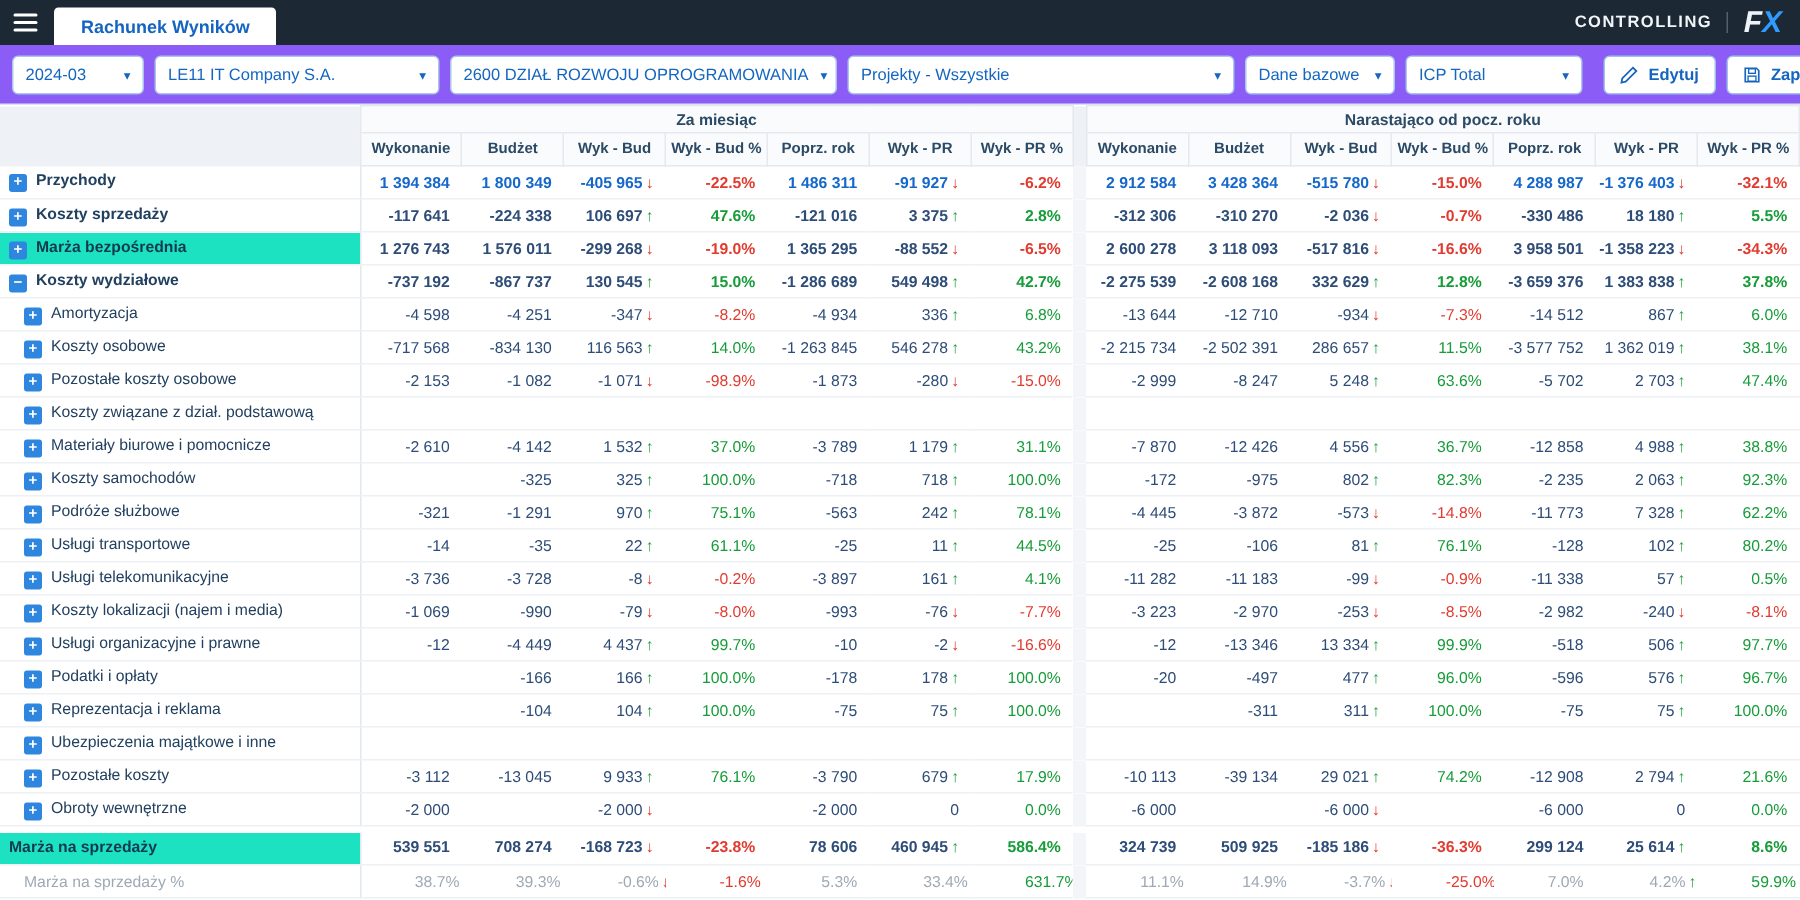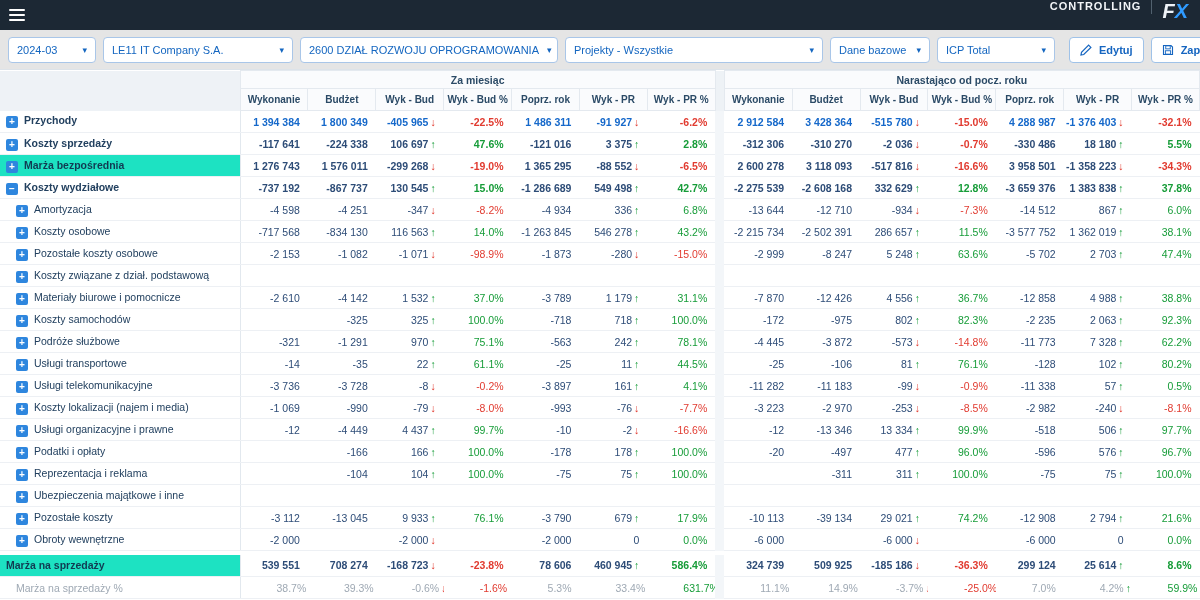--- a/index.html
+++ b/index.html
@@ -7,28 +7,28 @@
               font-family:"Liberation Sans", sans-serif; }
 
   
   .topbar { height:30px; background:#1c2834; display:flex; align-items:stretch; }
   .hamburger { width:34px; display:flex; flex-direction:column; justify-content:center;
                align-items:center; gap:3px; cursor:pointer; }
   .hamburger i { display:block; width:16px; height:2px; background:#fff; border-radius:1px; }
   .tab { margin-top:5px; margin-left:2px; background:#fff; color:#1565c0; font-weight:bold;
          font-size:12px; padding:0 18px; display:flex; align-items:center;
          border-radius:3px 3px 0 0; cursor:pointer; }
-  .top-right { margin-left:auto; display:flex; gap:10px; padding-right:12px; }
+  .top-right { margin-left:auto; display:flex; align-items:center; gap:10px; padding-right:12px; }
   .brand { color:#f2f5f8; font-size:11px; font-weight:bold; letter-spacing:1px; }
   .sep { width:1px; height:14px; background:#51616f; }
   .logo { font-size:20px; font-weight:bold; font-style:italic; }
   .logo .f { color:#eef3f8; } .logo .x { color:#2f9bff; }
 
   
-  .toolbar { height:40px; background:#e5e5e5; display:flex; align-items:center; gap:7px;
+  .toolbar { height:40px; background:#8b5cf6; display:flex; align-items:center; gap:7px;
              padding:0 8px; border-bottom:1px solid #dde3e9; }
   .dd { height:26px; background:#fff; border:1px solid #a9c6e8; border-radius:4px;
         display:flex; align-items:center; justify-content:space-between; padding:0 8px;
         color:#1466c0; font-size:11px; cursor:pointer; white-space:nowrap; overflow:hidden; }
   .dd .chev { margin-left:8px; font-size:9px; color:#1466c0; }
   .spacer { flex:1; }
   .btn { height:26px; border:1px solid #9fc2e8; background:#fff; color:#1565c0;
          border-radius:4px; font-size:11px; font-weight:bold; display:flex; align-items:center;
          gap:7px; padding:0 10px; cursor:pointer; white-space:nowrap; }
   .btn svg { display:block; }
@@ -61,20 +61,21 @@
 </style>
 </head>
 <body>
 
 <div class="topbar">
   <div class="hamburger">
       <i></i>
       <i></i>
       <i></i>
     </div>
+  <div class="tab">Rachunek Wyników</div>
   <div class="top-right">
     <span class="brand">CONTROLLING</span>
     <span class="sep"></span>
     <span class="logo"><span class="f">F</span><span class="x">X</span></span>
   </div>
 </div>
 
 <div class="toolbar">
   <div id="filters" style="display:flex;align-items:center;gap:7px;">
       <div class="dd" style="width: 88px;">

